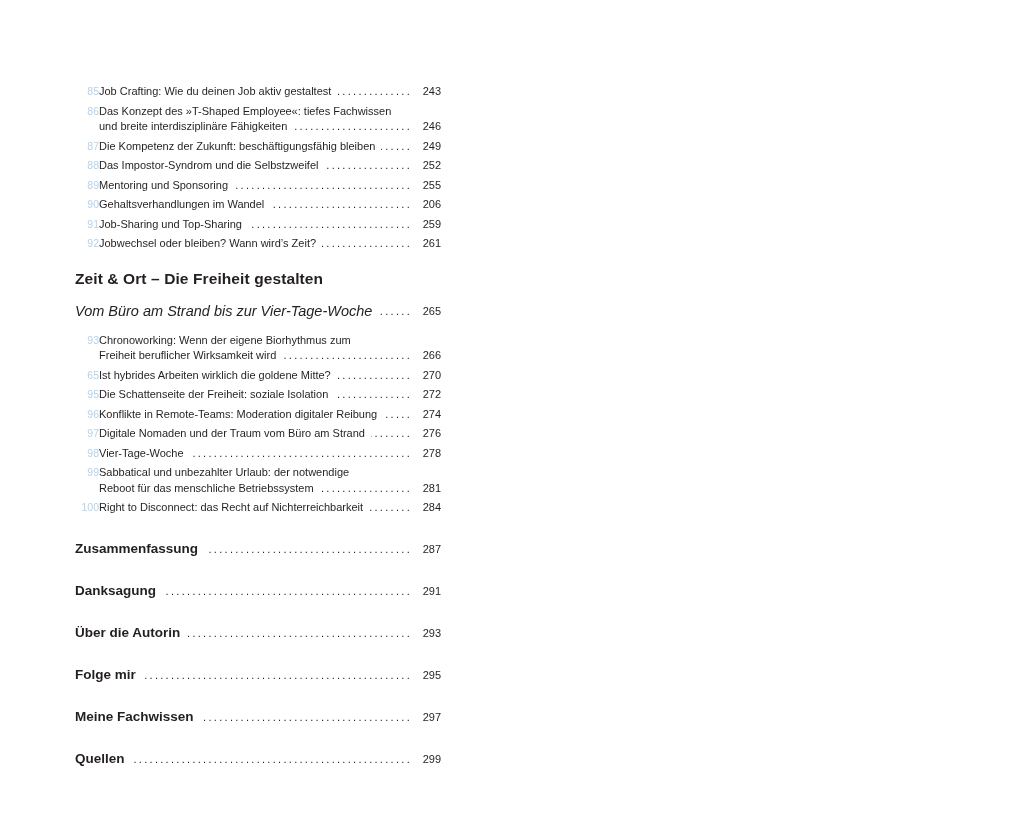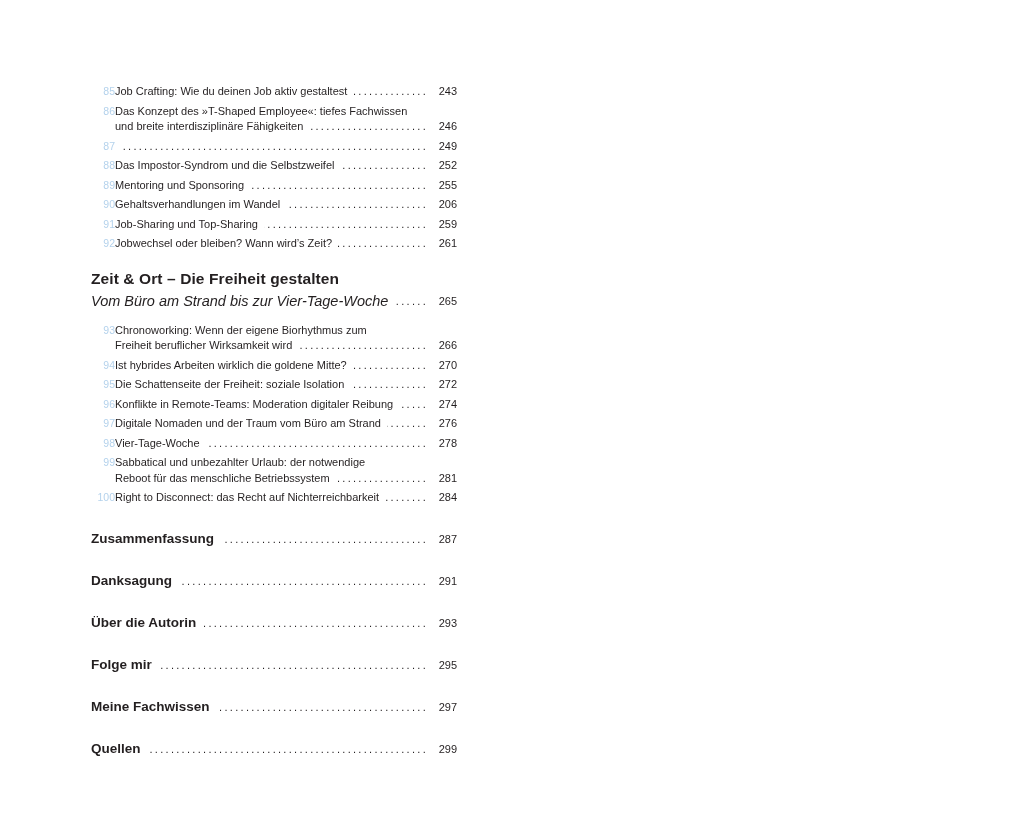--- a/index.html
+++ b/index.html
@@ -4,21 +4,21 @@
 <style>
   html, body { margin: 0; padding: 0; }
   body {
     width: 1020px; height: 813px;
     background: #ffffff;
     font-family: "Liberation Sans", sans-serif;
     color: #231f20;
     position: relative;
     overflow: hidden;
   }
-  .toc { position: absolute; left: 91px; top: 84px; width: 366px; }
+  .toc { position: absolute; left: 75px; top: 84px; width: 366px; }
 
   .item { display: flex; margin-bottom: 4px; }
   .num {
     flex: 0 0 24px;
     text-align: right;
     color: #b4d2ec;
     font-size: 10.5px;
     line-height: 15.5px;
   }
   .body { flex: 1 1 auto; min-width: 0; }
@@ -37,21 +37,21 @@
     font-style: normal;
     color: #231f20;
   }
   .pg { flex: 0 0 auto; min-width: 22px; text-align: right; font-size: 11px; font-style: normal; font-weight: normal; }
 
   .part-title {
     font-size: 15.5px;
     font-weight: bold;
     line-height: 21px;
     margin-top: 16px;
-    margin-bottom: 2px;
+    margin-bottom: 12px;
     letter-spacing: 0.1px;
   }
   .part-sub {
     display: flex;
     align-items: center;
     font-size: 14.5px;
     line-height: 20px;
     margin-bottom: 12px;
   }
   .part-sub .t { font-style: italic; }
@@ -86,20 +86,21 @@
         <span class="dots">..........................................................................................</span>
         <span class="pg">246</span>
       </div>
     </div>
   </div>
 
   <div class="item">
     <div class="num">87</div>
     <div class="body">
       <div class="lead">
+        <span class="t">Die Kompetenz der Zukunft: beschäftigungsfähig bleiben</span>
         <span class="dots">..........................................................................................</span>
         <span class="pg">249</span>
       </div>
     </div>
   </div>
 
   <div class="item">
     <div class="num">88</div>
     <div class="body">
       <div class="lead">
@@ -167,21 +168,21 @@
       <div class="l1">Chronoworking: Wenn der eigene Biorhythmus zum</div>
       <div class="lead">
         <span class="t">Freiheit beruflicher Wirksamkeit wird</span>
         <span class="dots">..........................................................................................</span>
         <span class="pg">266</span>
       </div>
     </div>
   </div>
 
   <div class="item">
-    <div class="num">94</div>
+    <div class="num">65</div>
     <div class="body">
       <div class="lead">
         <span class="t">Ist hybrides Arbeiten wirklich die goldene Mitte?</span>
         <span class="dots">..........................................................................................</span>
         <span class="pg">270</span>
       </div>
     </div>
   </div>
 
   <div class="item">

